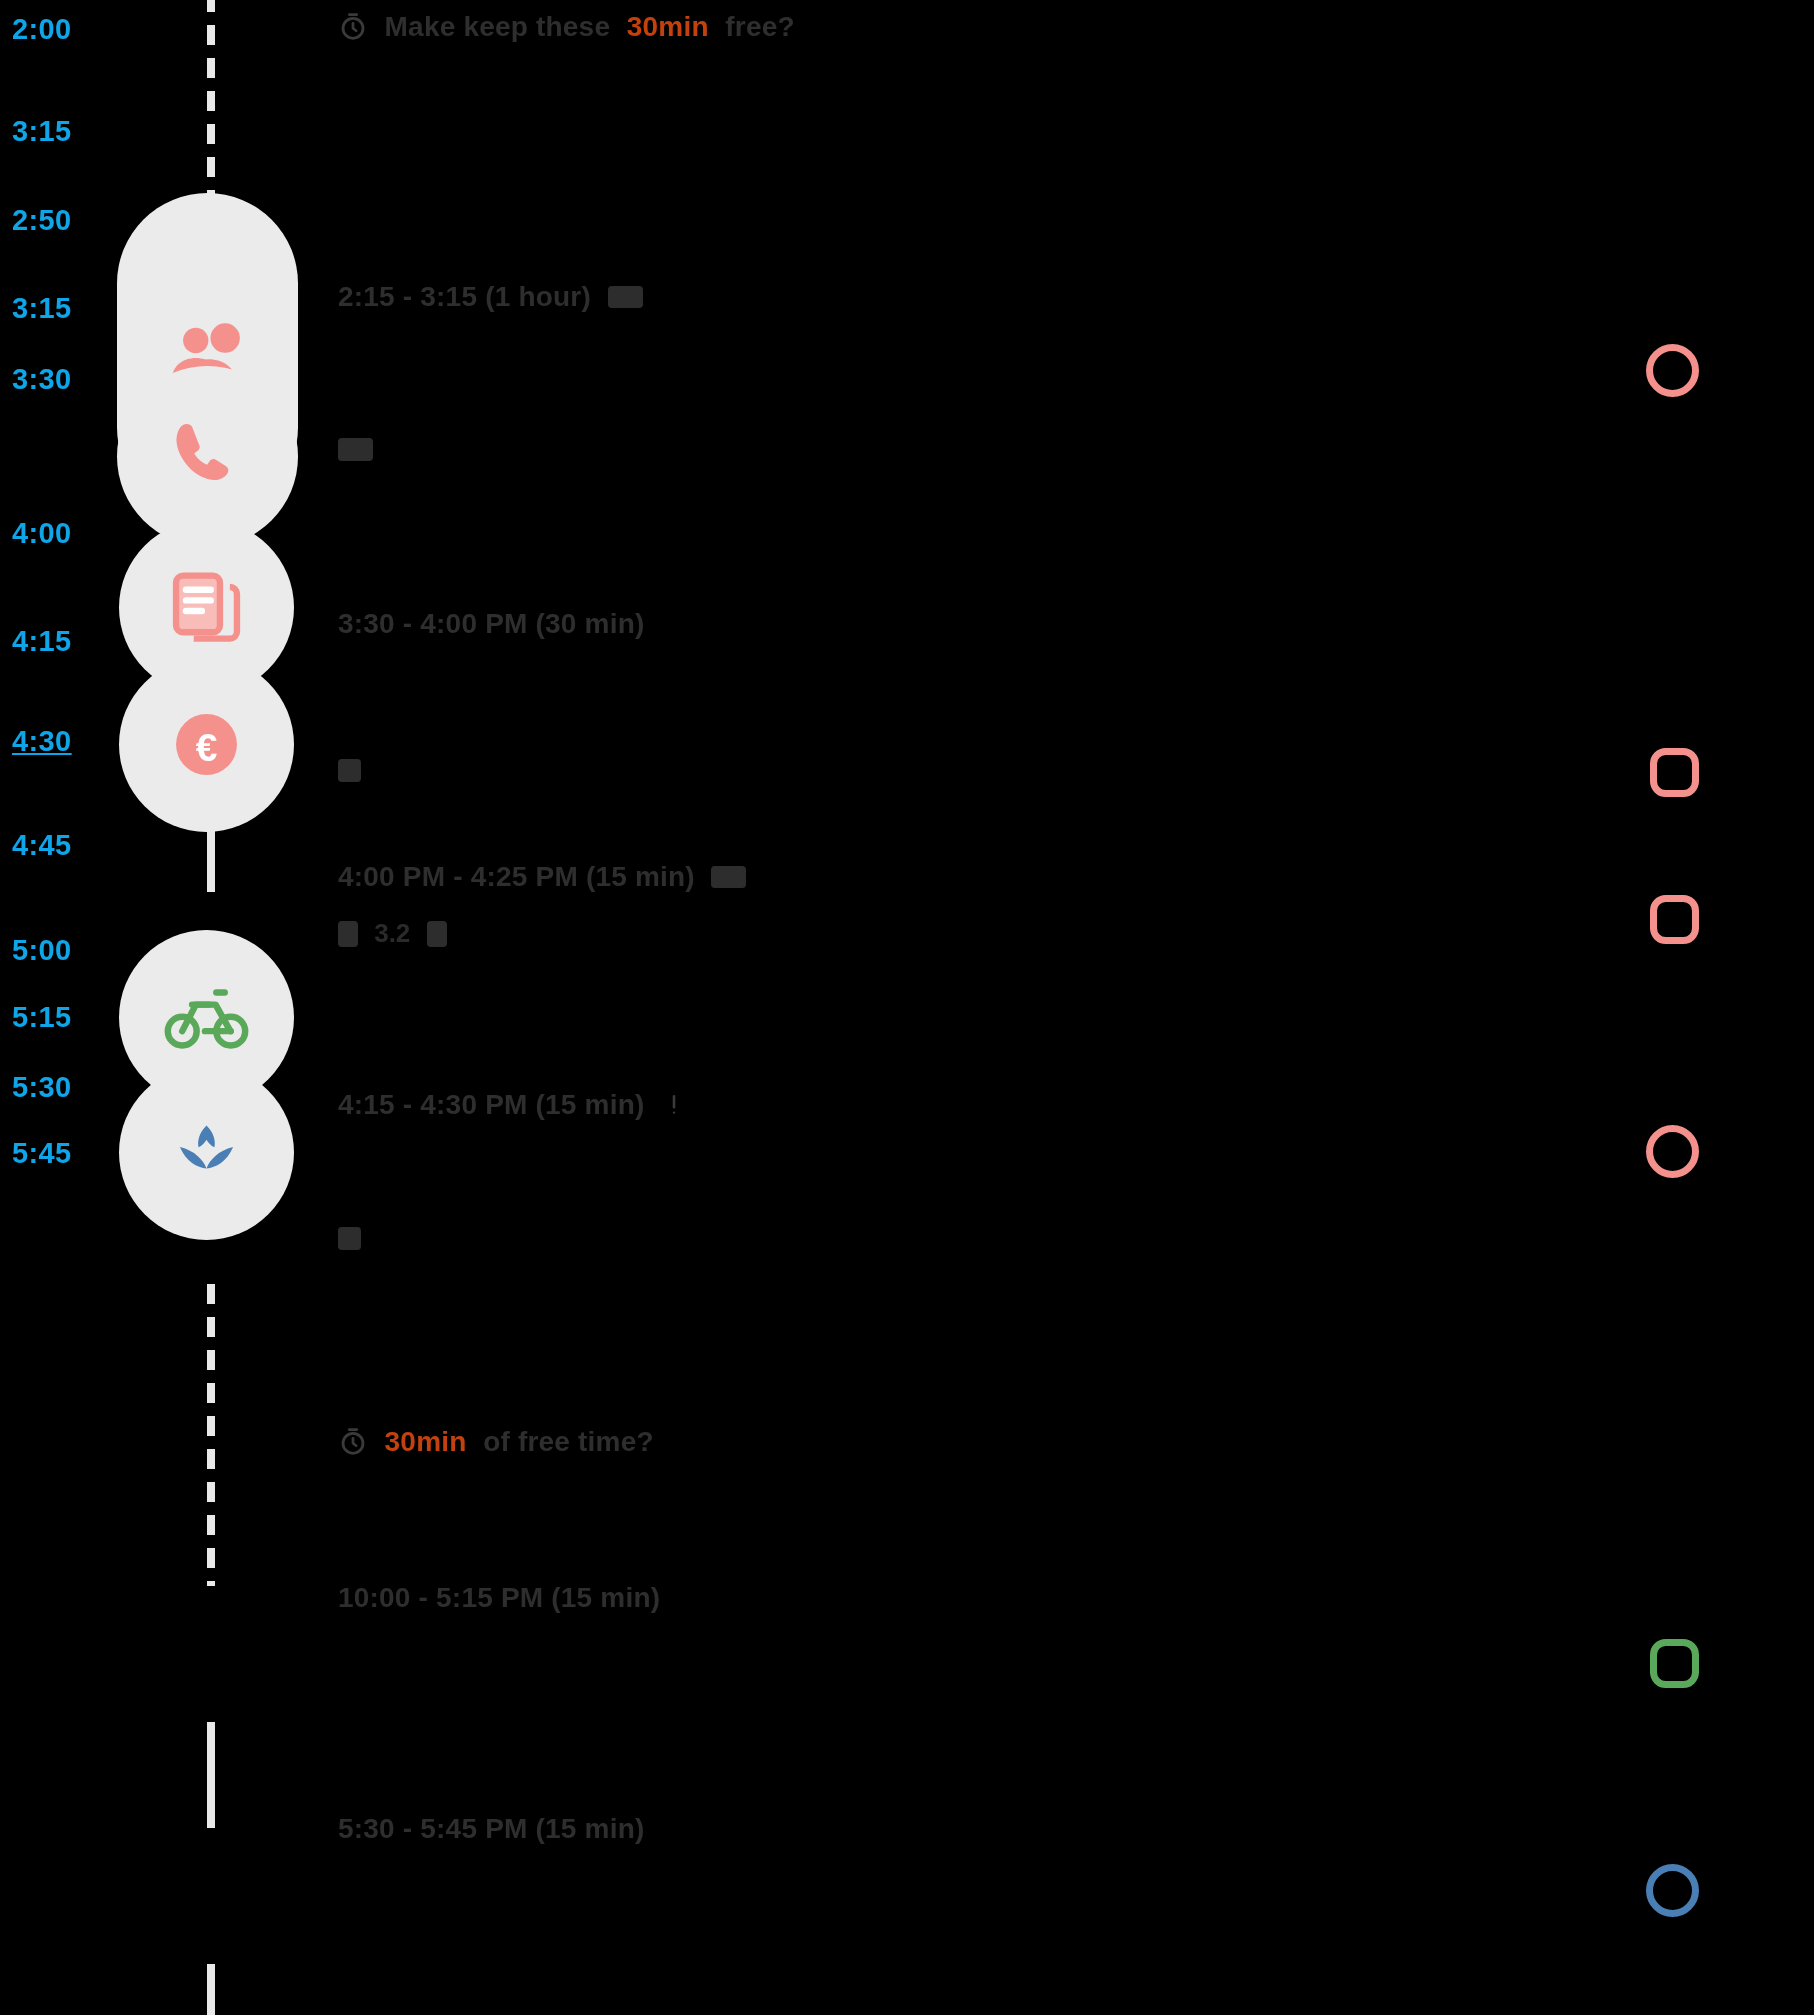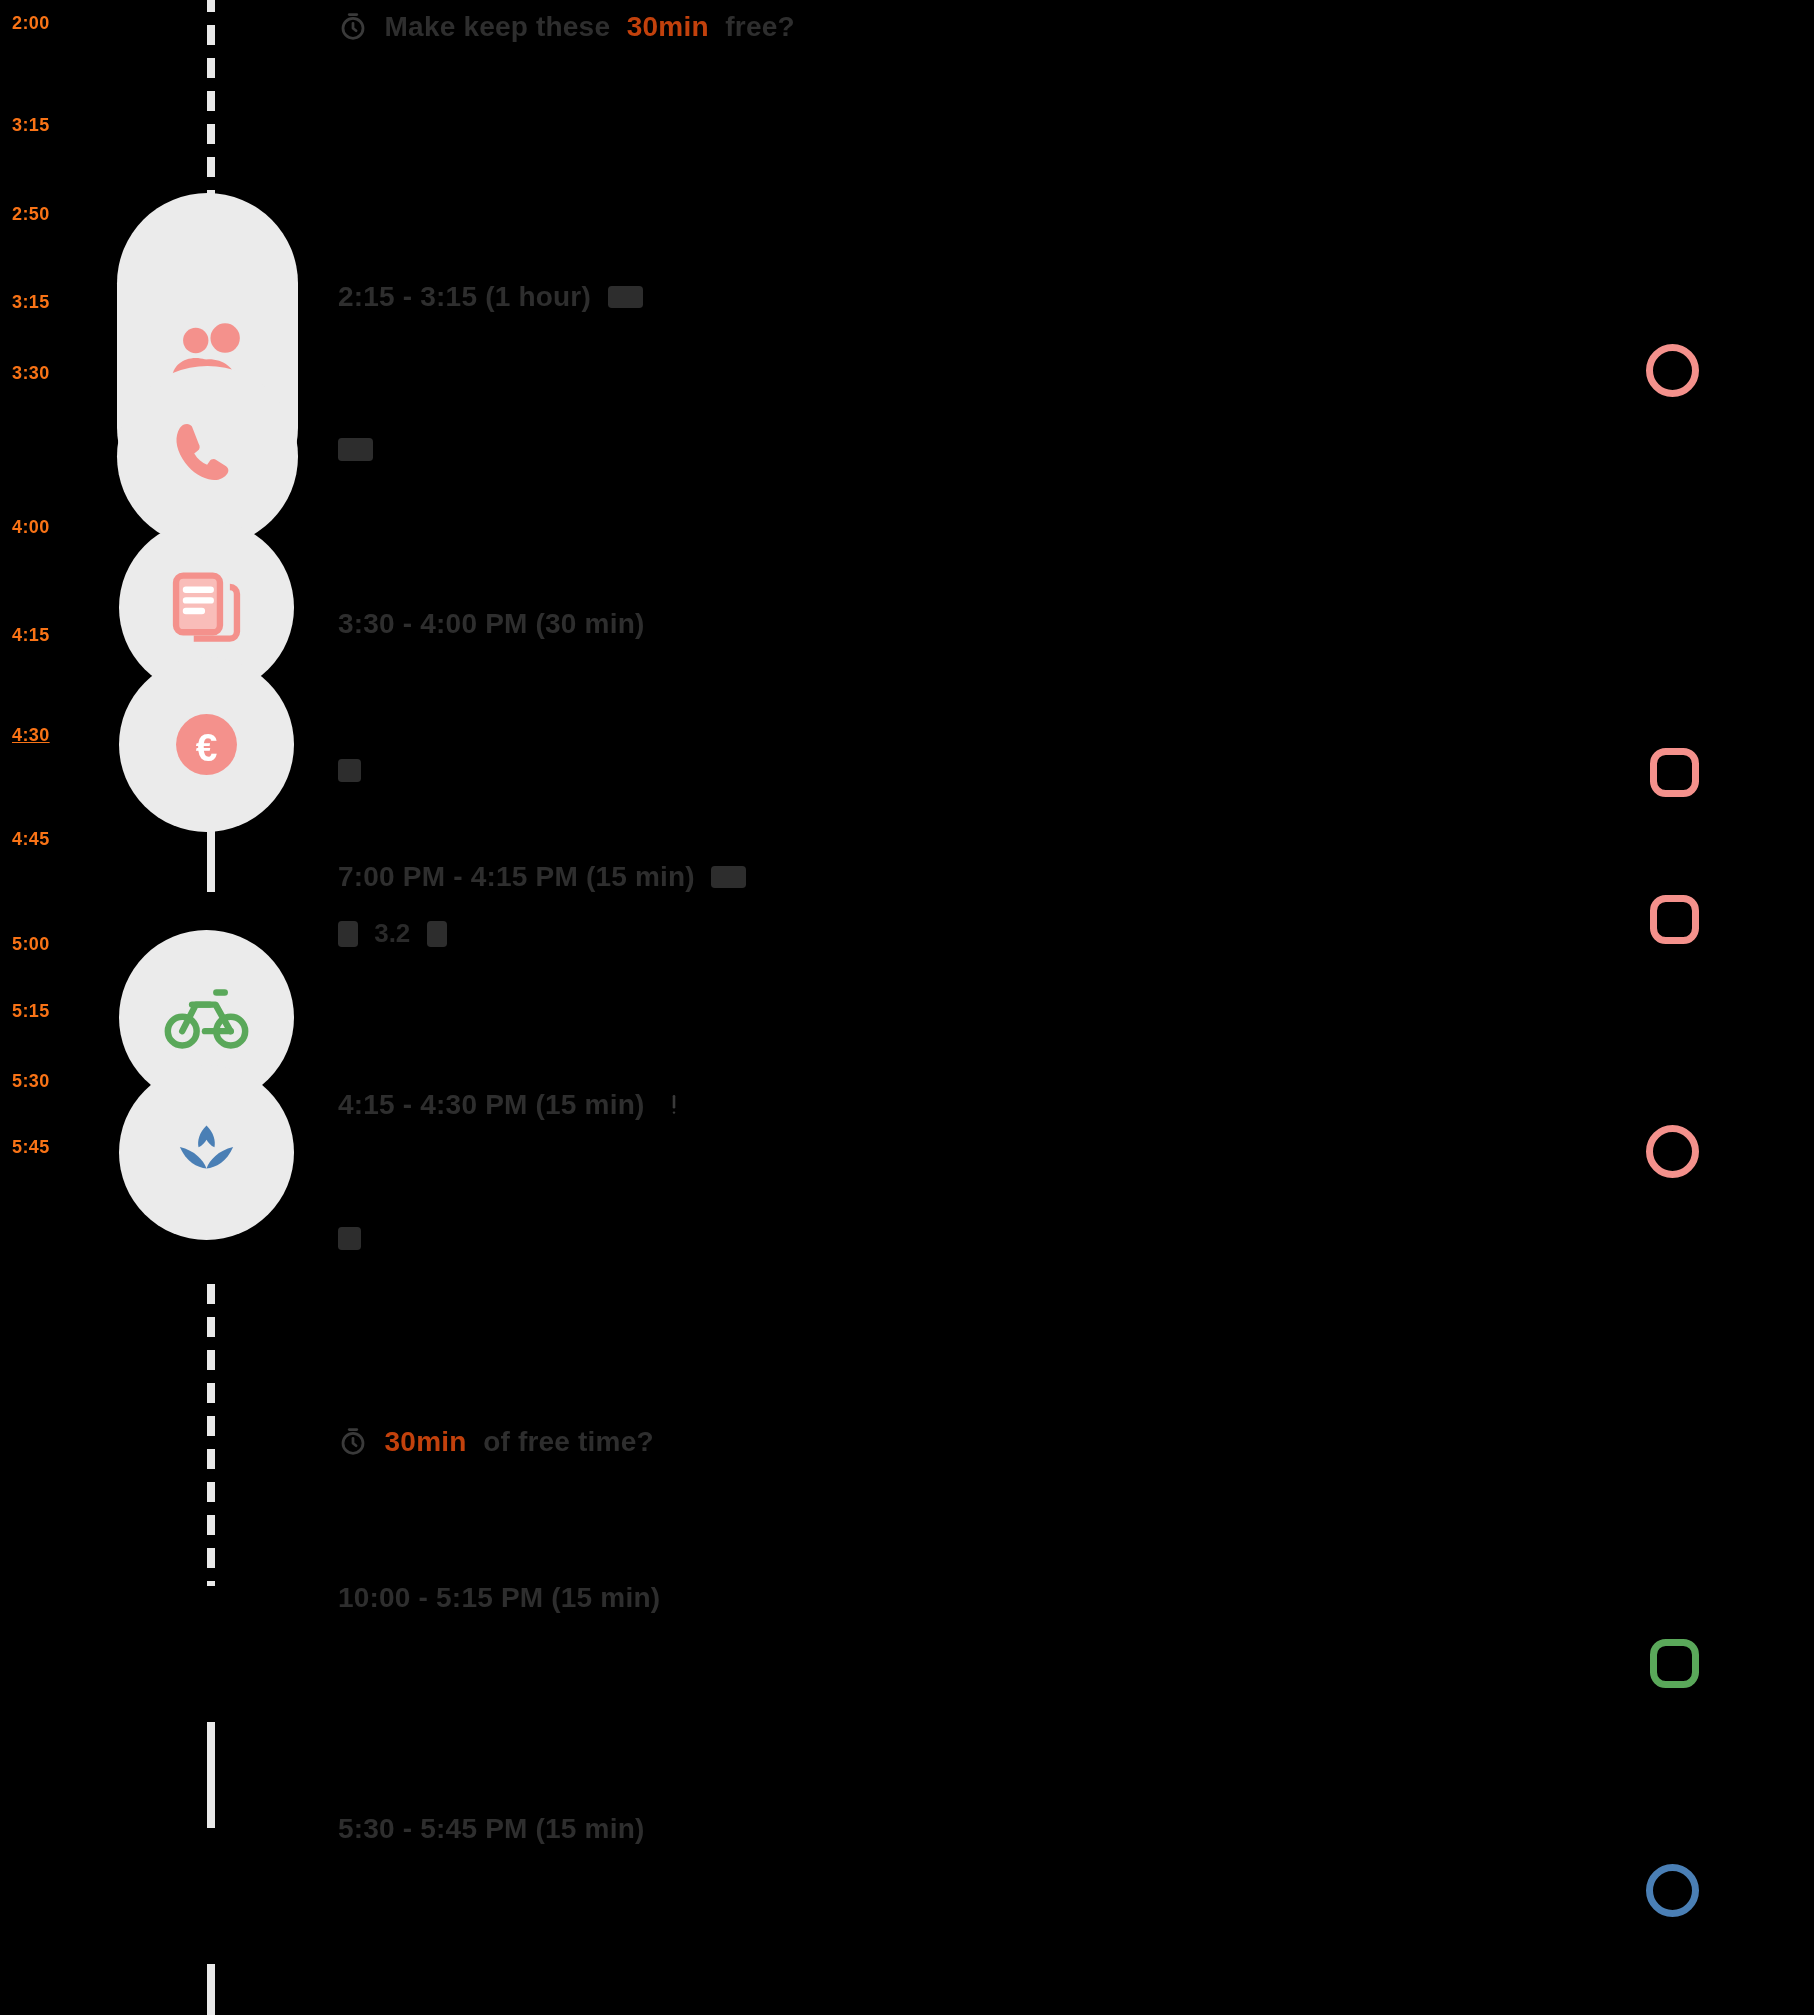--- a/index.html
+++ b/index.html
@@ -25,23 +25,23 @@
     position:absolute;
     left:207px;
     width:8.3px;
     background:#e9e9e9;
   }
 
   
   .time-label{
     position:absolute;
     left:12px;
-    font-size:18px;
+    font-size:29px;
     font-weight:700;
-    color:#f97316;
+    color:#0ea5e9;
     letter-spacing:0.4px;
     white-space:nowrap;
   }
 
   
   .badge{
     position:absolute;
     background:#ebebeb;
     display:flex;
     align-items:center;
@@ -174,21 +174,21 @@
   <div class="badge" style="left:119px;top:520px;width:175px;height:175px;border-radius:50%;">
     <span>
       <svg width="85" height="85" viewBox="0 0 24 24" fill="none" stroke="#f4918c" stroke-width="1.8">
         <rect x="3.4" y="3" width="12.4" height="16" rx="2" fill="#f9bdb9" stroke="#f4918c"></rect>
         <path d="M18.6 6.2a2 2 0 0 1 2 2v10.6a2 2 0 0 1-2 2H8.4" stroke="#f4918c"></path>
         <path d="M6.2 7h7M6.2 10h7M6.2 13h4.5" stroke="#ffffff" stroke-linecap="round"></path>
       </svg>
     </span>
   </div>
   <div class="row-text" style="top:861px;">
-    <span>7:00 PM - 4:15 PM (15 min)</span>
+    <span>4:00 PM - 4:25 PM (15 min)</span>
     <span class="chip wide"></span>
   </div>
   <div class="row-sub" style="top:918px;">
     <span class="chip tall"></span>
     <span>3.2</span>
     <span class="chip tall"></span>
   </div>
   <div class="ring" style="left:1650px;top:895px;width:49px;height:49px;border:7.6px solid #f4918c;border-radius:32%;"></div>
 
   <div class="badge" style="left:119px;top:657px;width:175px;height:175px;border-radius:50%;">

